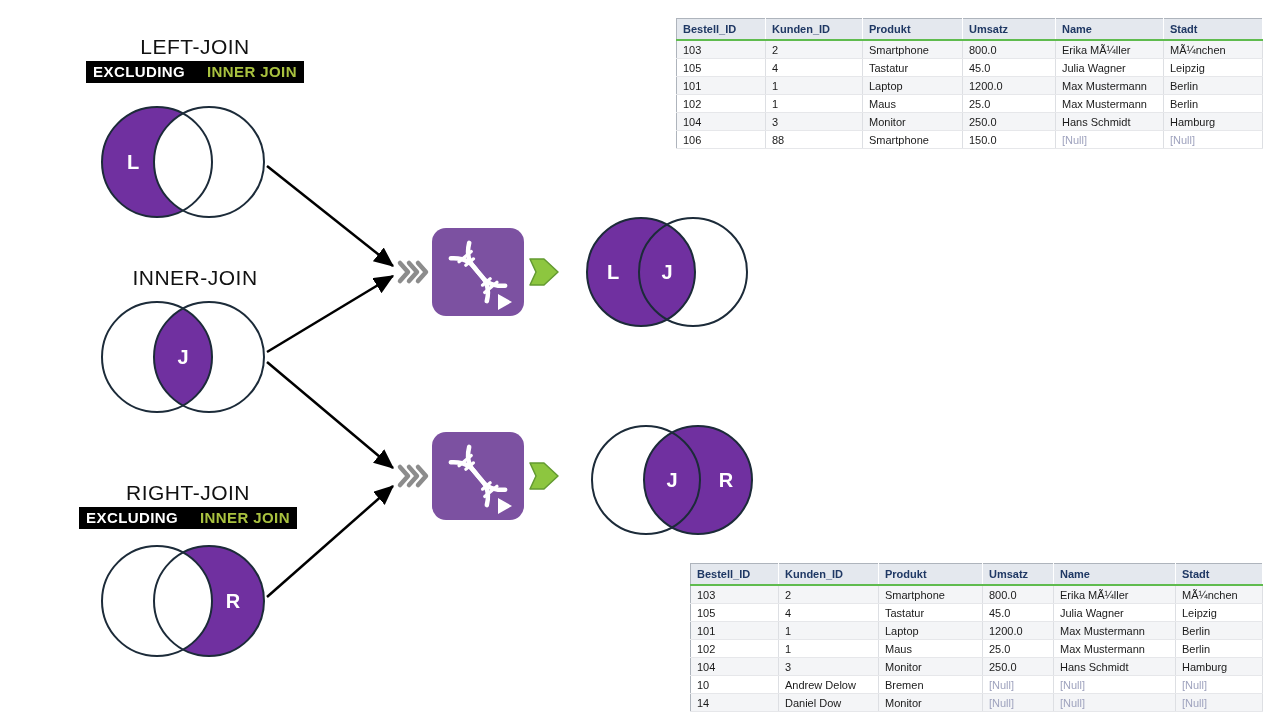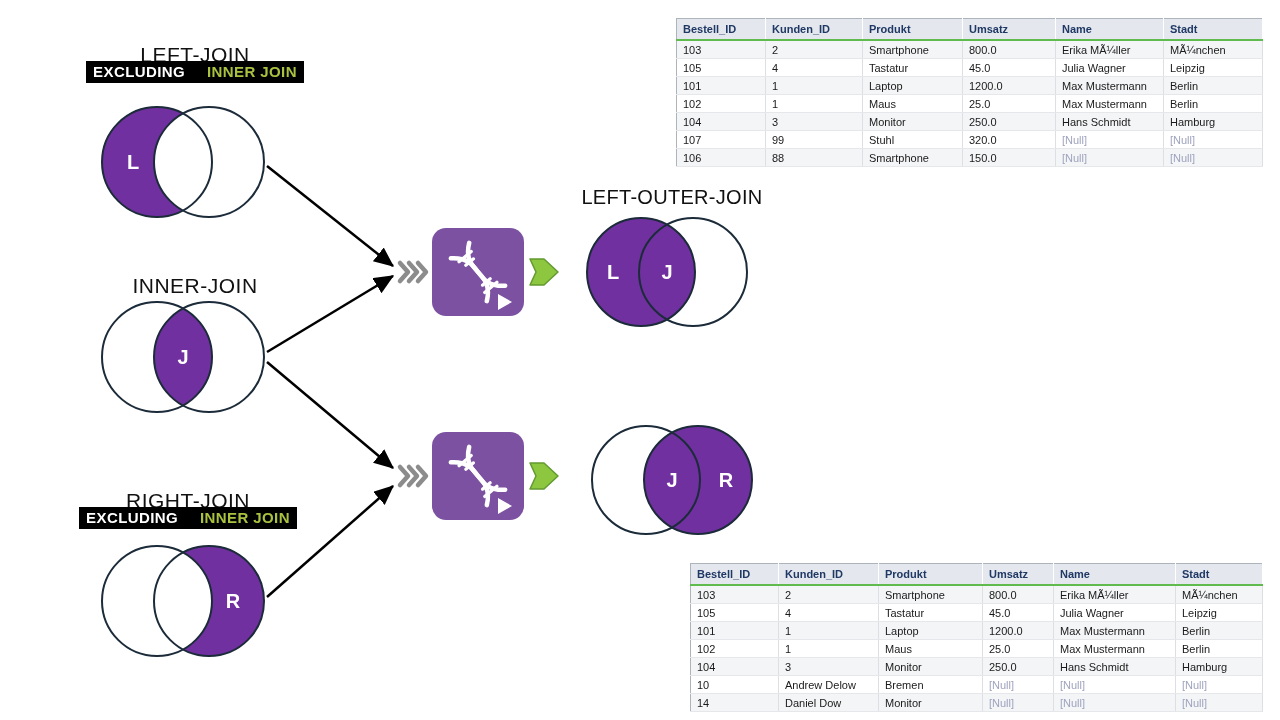--- a/index.html
+++ b/index.html
@@ -1,19 +1,19 @@
 <!DOCTYPE html>
 <html style="--venn-purple: #7030A0; --node-purple: #7C51A1; --badge-green: #A9C23F; --out-green: #8DC63F; --circle-outline: #1C2B39; --header-green: #5FBB4E;"><head>
 <meta charset="utf-8">
 <style>
   html,body{margin:0;padding:0;}
   body{width:1280px;height:720px;background:#ffffff;font-family:"Liberation Sans",sans-serif;overflow:hidden;}
   #canvas{position:relative;width:1280px;height:720px;background:#fff;}
   .abs{position:absolute;}
-  .title{font-size:21px;color:#111;text-align:center;letter-spacing:0.5px;margin-top:8px;}
+  .title{font-size:21px;color:#111;text-align:center;letter-spacing:0.5px;}
   .title-sm{font-size:20px;color:#111;text-align:center;letter-spacing:0.3px;}
   .badge{display:inline-block;background:#000;padding:2px 7px;font-size:15px;font-weight:bold;letter-spacing:0.4px;line-height:18px;}
   .badge .w{color:#fff;margin-right:22px;}
   .badge .g{color:var(--badge-green,#A9C23F);}
   svg{position:absolute;left:0;top:0;}
   .fill-purple{fill:var(--venn-purple,#7030A0);}
   .fill-white{fill:#ffffff;}
   .stroke-outline{stroke:var(--circle-outline,#1C2B39);stroke-width:2;fill:none;}
   .venn-label{fill:#ffffff;font-weight:bold;font-size:20px;font-family:"Liberation Sans",sans-serif;text-anchor:middle;}
   .node-rect{fill:var(--node-purple,#7C51A1);}
@@ -128,21 +128,20 @@
     <span class="badge"><span class="w">EXCLUDING</span><span class="g">INNER JOIN</span></span>
   </div>
 
   <div class="abs title" style="left:95px;top:266px;width:200px;">INNER-JOIN</div>
 
   <div class="abs title" style="left:88px;top:481px;width:200px;">RIGHT-JOIN</div>
   <div class="abs" style="left:48px;top:507px;width:280px;text-align:center;">
     <span class="badge"><span class="w">EXCLUDING</span><span class="g">INNER JOIN</span></span>
   </div>
 
-  <div class="abs title-sm" style="left:557px;top:186px;width:230px;">LEFT-OUTER-JOIN</div>
 
   <div id="table-top" class="table-wrap" style="left:676px;top:18px;">
       <table class="jtable">
         <colgroup>
           <col style="width: 89px;">
           <col style="width: 97px;">
           <col style="width: 100px;">
           <col style="width: 93px;">
           <col style="width: 108px;">
           <col style="width: 99px;">
@@ -190,28 +189,20 @@
             <td>Max Mustermann</td>
             <td>Berlin</td>
           </tr>
           <tr>
             <td>104</td>
             <td>3</td>
             <td>Monitor</td>
             <td>250.0</td>
             <td>Hans Schmidt</td>
             <td>Hamburg</td>
-          </tr>
-          <tr>
-            <td>107</td>
-            <td>99</td>
-            <td>Stuhl</td>
-            <td>320.0</td>
-            <td class="null-cell">[Null]</td>
-            <td class="null-cell">[Null]</td>
           </tr>
           <tr>
             <td>106</td>
             <td>88</td>
             <td>Smartphone</td>
             <td>150.0</td>
             <td class="null-cell">[Null]</td>
             <td class="null-cell">[Null]</td>
           </tr>
         </tbody>

